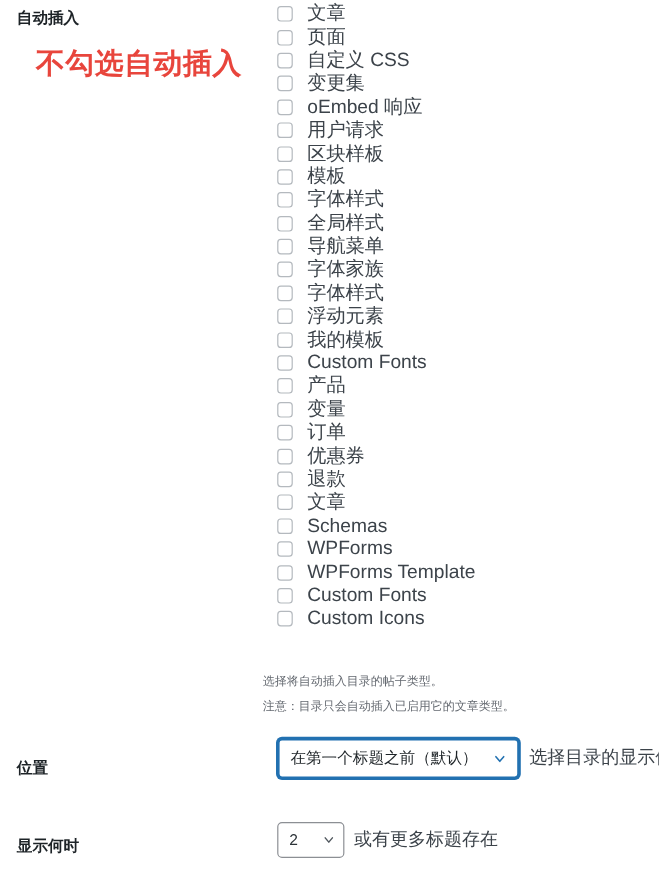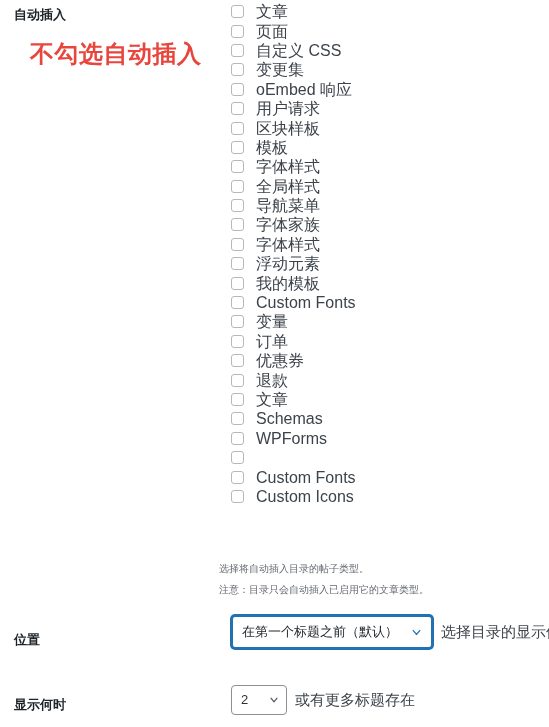--- a/index.html
+++ b/index.html
@@ -238,20 +238,24 @@
     <label class="checkbox-item">
       <span class="cb-box"></span>
       <span class="cb-label">我的模板</span>
     </label>
 
     <label class="checkbox-item">
       <span class="cb-box"></span>
       <span class="cb-label">Custom Fonts</span>
     </label>
 
+    <label class="checkbox-item">
+      <span class="cb-box"></span>
+      <span class="cb-label">产品</span>
+    </label>
 
     <label class="checkbox-item">
       <span class="cb-box"></span>
       <span class="cb-label">变量</span>
     </label>
 
     <label class="checkbox-item">
       <span class="cb-box"></span>
       <span class="cb-label">订单</span>
     </label>
@@ -277,20 +281,21 @@
     </label>
 
 
     <label class="checkbox-item">
       <span class="cb-box"></span>
       <span class="cb-label">WPForms</span>
     </label>
 
     <label class="checkbox-item">
       <span class="cb-box"></span>
+      <span class="cb-label">WPForms Template</span>
     </label>
 
     <label class="checkbox-item">
       <span class="cb-box"></span>
       <span class="cb-label">Custom Fonts</span>
     </label>
 
     <label class="checkbox-item">
       <span class="cb-box"></span>
       <span class="cb-label">Custom Icons</span>

